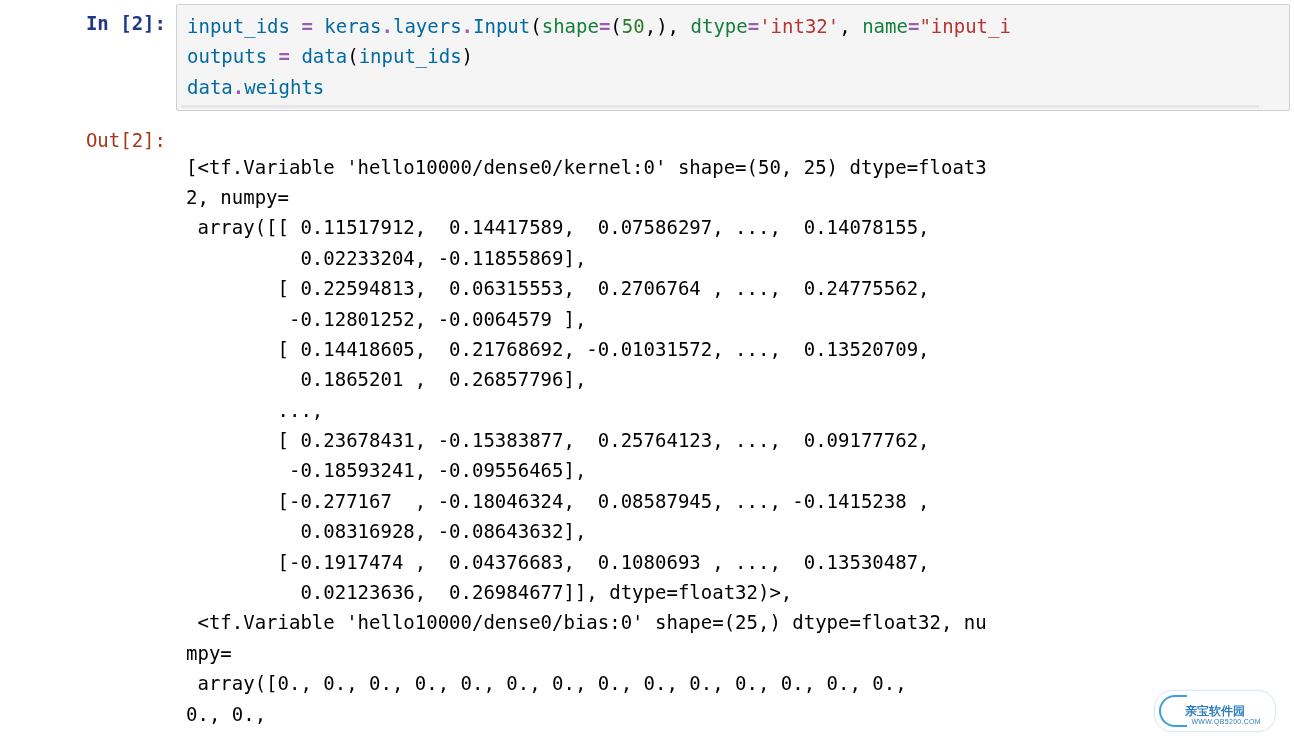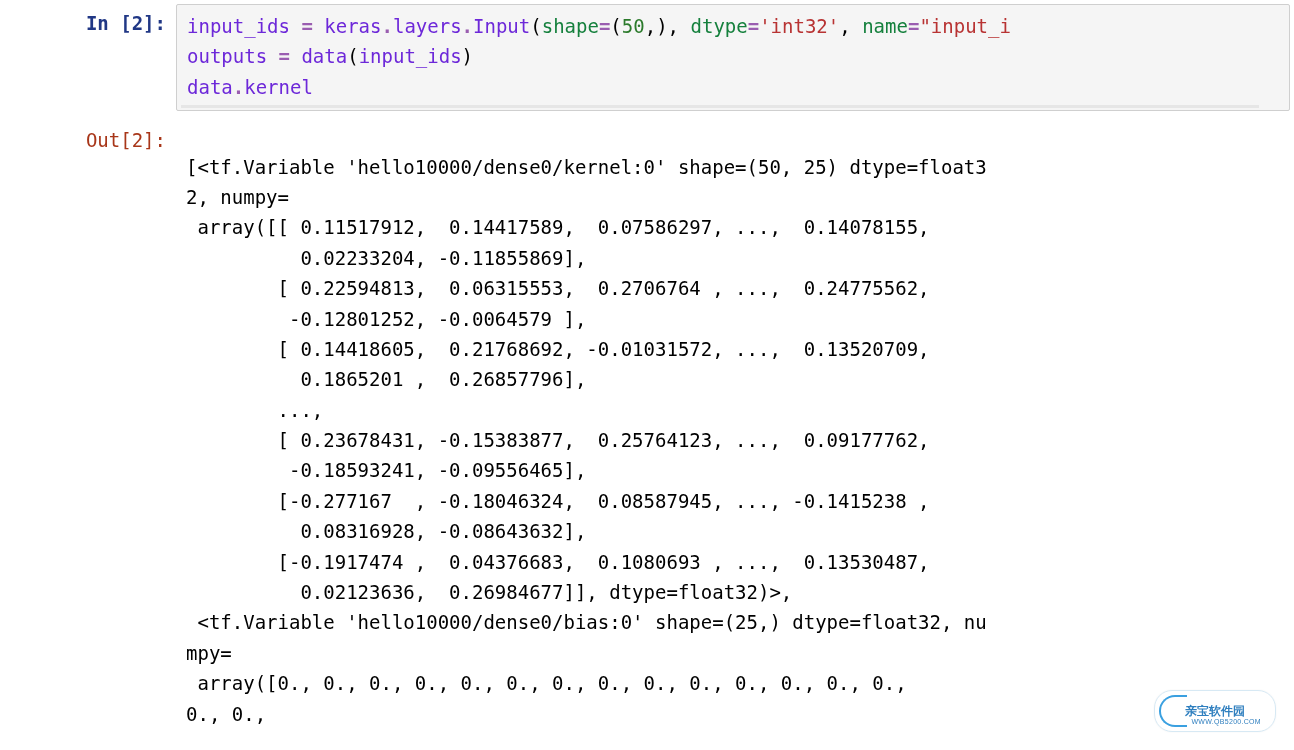--- a/index.html
+++ b/index.html
@@ -51,21 +51,21 @@
     padding: 4px 10px 0 10px;
     white-space: pre;
     overflow: hidden;
   }
   pre.code {
     margin: 0;
     white-space: pre;
     font-family: inherit;
   }
   
-  .t-name   { color: #6d28d9; }
+  .t-name   { color: #0369a1; }
   .t-op     { color: #9a5db0; font-weight: bold; }
   .t-paren  { color: #000000; }
   .t-num    { color: #2b7a2b; }
   .t-str    { color: #b83333; }
   .t-kwarg  { color: #15803d; }
 
   .watermark {
     position: fixed;
     right: 18px;
     bottom: 18px;
@@ -95,21 +95,21 @@
   }
 </style>
 </head>
 <body>
 
 <div class="cell">
   <div class="prompt prompt-in">In [2]:</div>
   <div class="input-area">
 <pre class="code"><span class="t-name">input_ids </span><span class="t-op">=</span><span> </span><span class="t-name">keras</span><span class="t-op">.</span><span class="t-name">layers</span><span class="t-op">.</span><span class="t-name">Input</span><span class="t-paren">(</span><span class="t-kwarg">shape</span><span class="t-op">=</span><span class="t-paren">(</span><span class="t-num">50</span><span class="t-paren">,</span><span class="t-paren">)</span><span>, </span><span class="t-kwarg">dtype</span><span class="t-op">=</span><span class="t-str">'</span><span class="t-str">int32</span><span class="t-str">'</span><span>, </span><span class="t-kwarg">name</span><span class="t-op">=</span><span class="t-str">"</span><span class="t-str">input_</span><span class="t-str">i</span>
 <span class="t-name">outputs </span><span class="t-op">=</span><span> </span><span class="t-name">data</span><span class="t-paren">(</span><span class="t-name">input_ids</span><span class="t-paren">)</span>
-<span class="t-name">data</span><span class="t-op">.</span><span class="t-name">kernel</span></pre>
+<span class="t-name">data</span><span class="t-op">.</span><span class="t-name">weights</span></pre>
   </div>
 </div>
 
 <div class="cell">
   <div class="prompt prompt-out">Out[2]:</div>
   <div class="output-area">
 <pre class="code">[&lt;tf.Variable 'hello10000/dense0/kernel:0' shape=(50, 25) dtype=float3
 2, numpy=
  array([[ 0.11517912,  0.14417589,  0.07586297, ...,  0.14078155,
           0.02233204, -0.11855869],

